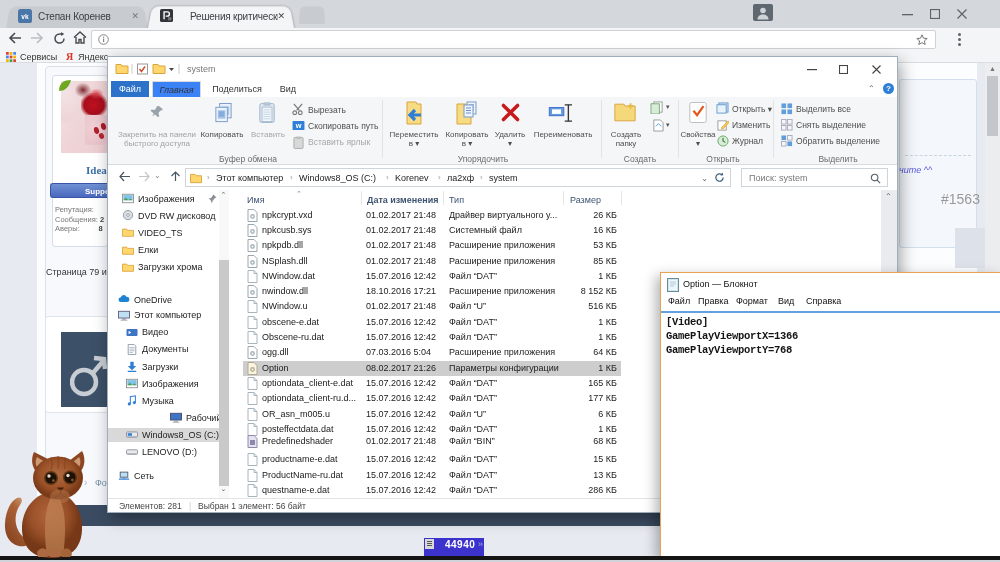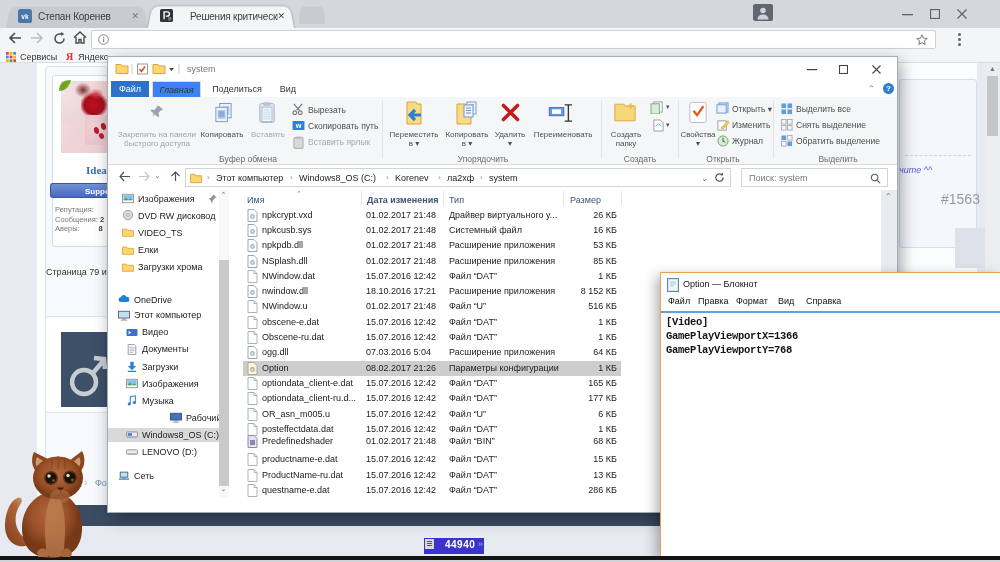--- a/index.html
+++ b/index.html
@@ -12,21 +12,21 @@
 .tab .ttl{position:absolute;left:32px;top:6.5px;font-size:10px;letter-spacing:-0.2px;color:#3c4043;white-space:nowrap;overflow:hidden;}
 .tab .tx{position:absolute;right:9px;top:6px;font-size:9px;color:#777;}
 #toolbar{position:absolute;left:0;top:28px;width:1000px;height:25px;background:#f4f5f6;}
 #bookbar{position:absolute;left:0;top:53px;width:1000px;height:10px;background:#f4f5f6;border-bottom:1px solid #dadcdf;}
 .navic{position:absolute;color:#5f6368;}
 #omni{position:absolute;left:91px;top:29.5px;width:845px;height:19px;background:#fff;border:1px solid #cfd1d4;border-radius:2px;}
 #omni .url{position:absolute;left:21px;top:3.5px;font-size:10.3px;color:#2b2b2b;white-space:nowrap;}
 
 #pagewhite{position:absolute;left:37px;top:63px;width:940px;height:441.5px;background:#fcfdfe;}
 #pfoot{position:absolute;left:37px;top:504.5px;width:940px;height:21.5px;background:#3b4c62;}
-#cntr{position:absolute;left:424px;top:537.5px;width:60px;height:16px;background:#3c33cc;}
+#cntr{position:absolute;left:424px;top:537.5px;width:60px;height:25px;background:#3c33cc;}
 #cntr .n{position:absolute;left:21px;top:1px;font-size:10px;font-weight:bold;color:#fff;letter-spacing:0.5px;}
 
 #exp{position:absolute;left:108px;top:57px;width:789px;height:455px;background:#fff;box-shadow:0 0 0 1px #a0aebc, 3px 5px 16px rgba(0,0,0,0.4);}
 #exp .ttl{position:absolute;left:79px;top:7px;font-size:9px;color:#777;}
 #rtabs{position:absolute;left:0;top:24px;width:789px;height:16px;background:#fff;}
 .rtab{position:absolute;top:0;height:16px;font-size:9px;color:#333;text-align:center;line-height:16px;}
 #ribbon{position:absolute;left:0;top:40px;width:789px;height:68px;background:#f5f6f7;border-bottom:1px solid #dadbdc;}
 .glabel{position:absolute;top:57px;font-size:8.5px;color:#6a6a6a;text-align:center;}
 .gsep{position:absolute;top:3px;height:58px;width:1px;background:#e2e3e4;}
 .rtxt{position:absolute;font-size:8px;color:#4e4e4e;text-align:center;line-height:9px;}
@@ -731,20 +731,25 @@
           <span class="fic"><svg width="11" height="13" viewBox="0 0 11 13">
               <path d="M1 .5h6l3 3v9H1z" fill="#fff" stroke="#a8b4bc"></path>
               <path d="M7 .5v3h3" fill="none" stroke="#a8b4bc"></path>
             </svg></span>
           <span class="fname">questname-e.dat</span>
           <span class="fdate">15.07.2016 12:42</span>
           <span class="ftype">Файл “DAT”</span>
           <span class="fsize">286 КБ</span>
         </div>
   </div>
+  <div id="status">
+        <span style="position:absolute;left:11px;top:2px;">Элементов: 281</span>
+        <span style="position:absolute;left:81px;top:2px;color:#ccc;">|</span>
+        <span style="position:absolute;left:90px;top:2px;">Выбран 1 элемент: 56 байт</span>
+      </div>
 </div>
 
 <div id="np">
   <svg style="position:absolute;left:6px;top:4.5px;" width="13" height="14" viewBox="0 0 13 14">
         <rect x="0.5" y="0.5" width="11" height="13" fill="#cfe6ef" stroke="#6a8a9a"></rect>
         <rect x="2" y="2" width="8" height="10" fill="#eef7fb"></rect>
         <path d="M3 4h6M3 6h6M3 8h4" stroke="#9fc2d2" stroke-width="0.8"></path>
       </svg>
   <span class="ttl">Option — Блокнот</span>
   <div class="menu">

